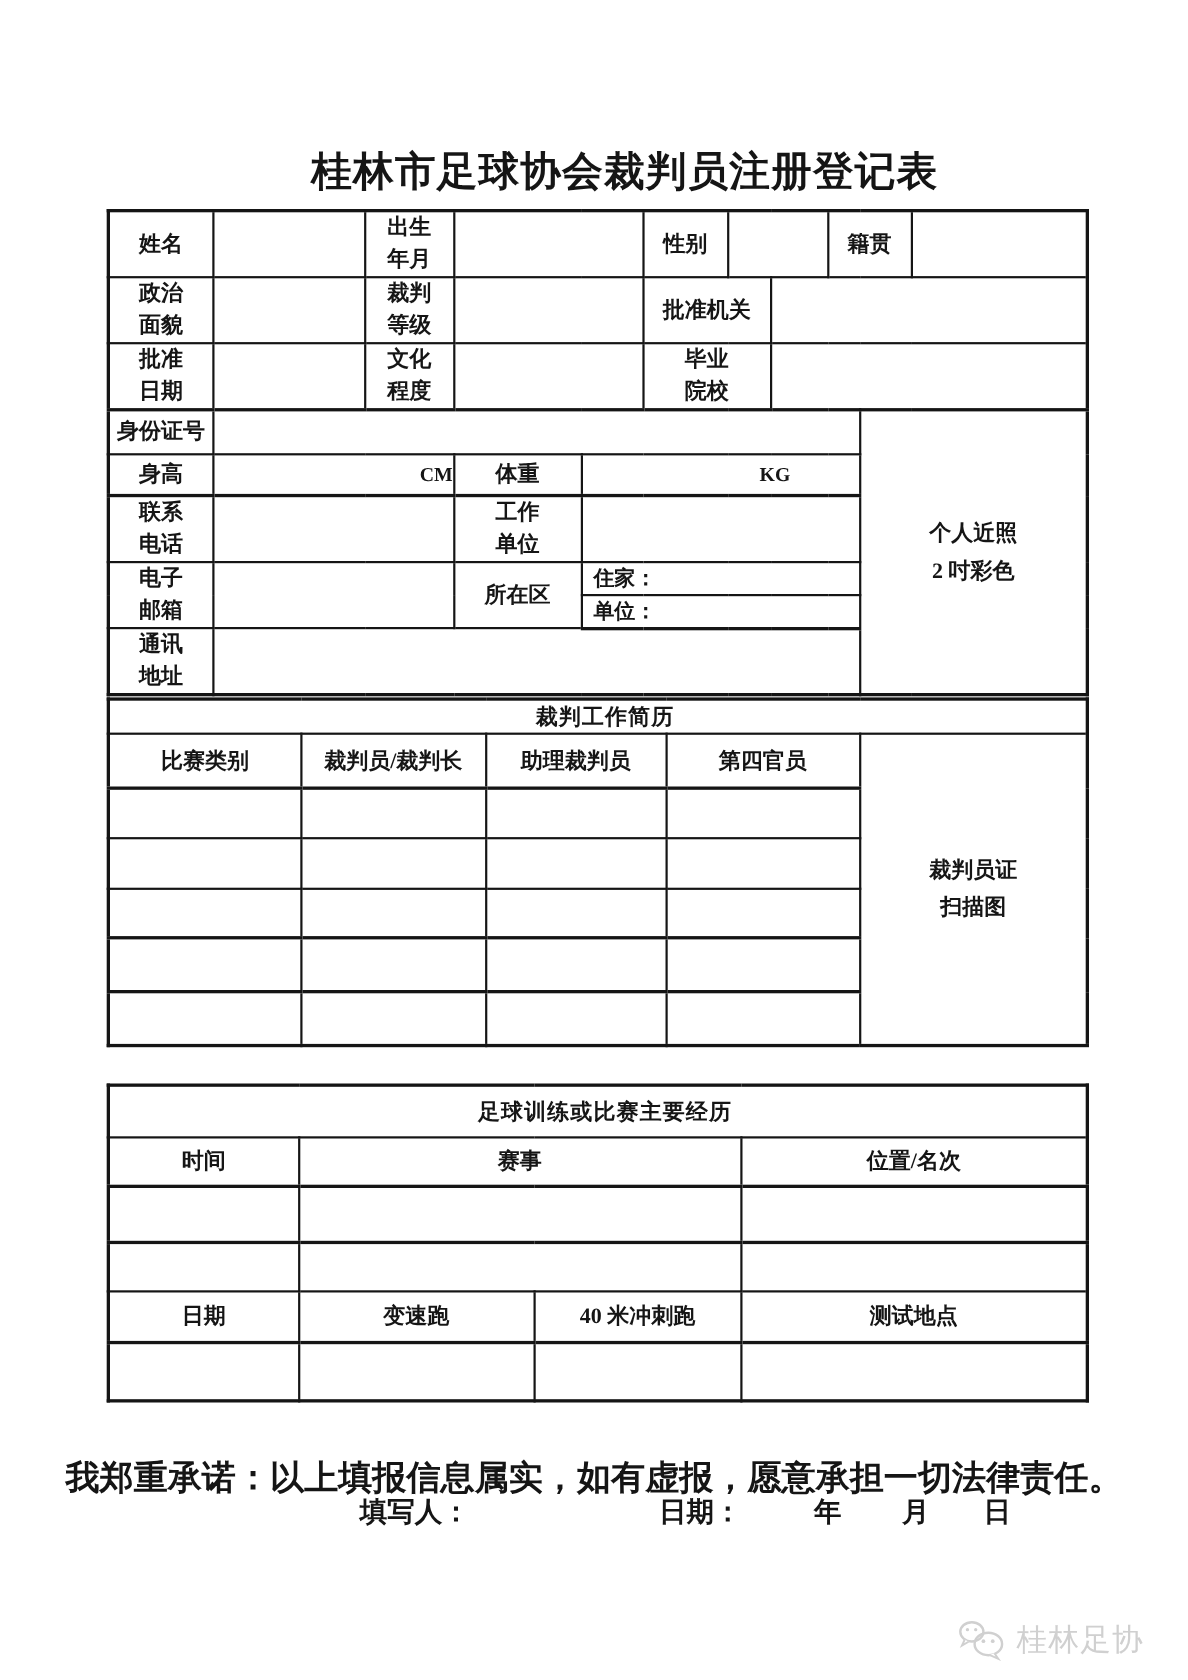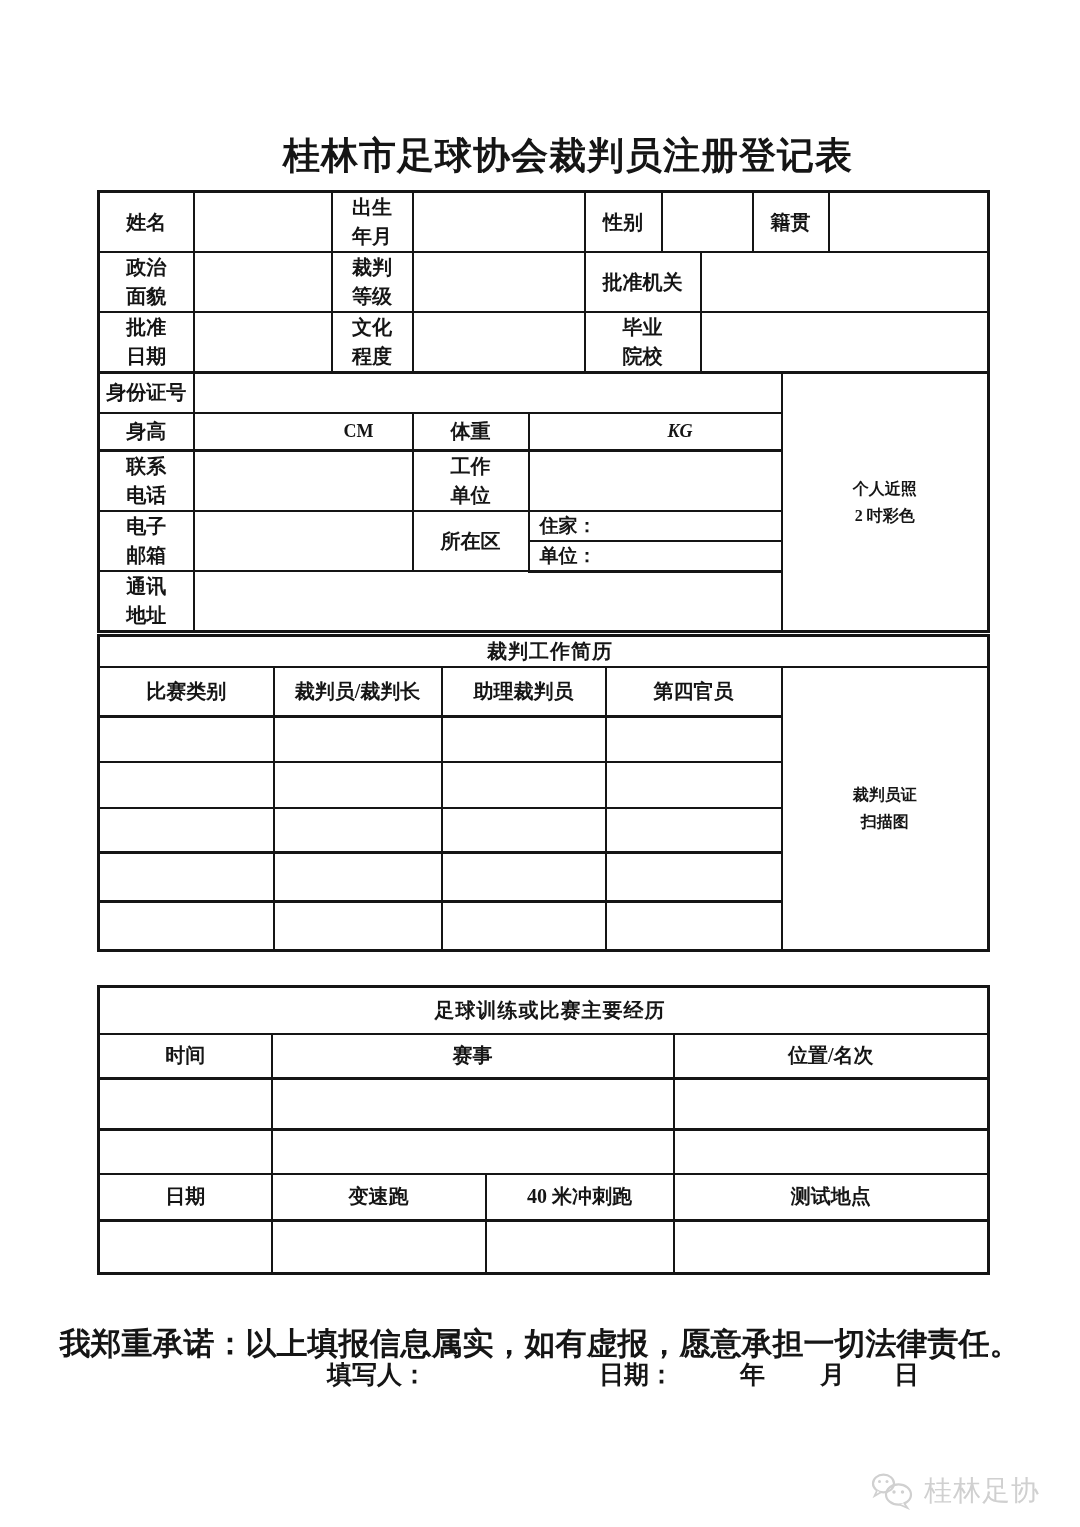--- a/index.html
+++ b/index.html
@@ -23,24 +23,24 @@
     font-size:20px;font-weight:bold;
     padding:0;overflow:hidden;
   }
   tr.hb td{border-bottom-width:3px;}
   #table-personal{top:190px;}
   #table-referee{top:634px;}
   #table-exp{top:985px;font-family:Liberation Serif, serif;}
   .lbl{white-space:pre-line;line-height:1.45;}
   .sect{font-size:20px;letter-spacing:1px;padding-left:13px;}
   .unitcell{text-align:right;font-size:18px;font-family:"Liberation Serif",serif;}
-  .cm-cell{padding-right:38px;}
-  .kg-cell{padding-right:88px;font-style:italic;}
+  .cm-cell{}
+  .kg-cell{padding-right:62px;}
   .subcell{text-align:left;padding-left:10px;font-size:19px;}
-  .photo-note,.scan-note{white-space:pre-line;line-height:1.7;font-size:16px;text-align:center;}
+  .photo-note,.scan-note{white-space:pre-line;line-height:1.7;font-size:20px;text-align:center;}
   .commitment{
     position:absolute;top:1323px;left:0;width:1080px;
     text-align:center;font-size:31px;font-weight:bold;
   }
   .sign-line{position:absolute;top:1358px;left:0;width:1080px;height:42px;}
   .sign-line span{position:absolute;font-size:25px;font-weight:bold;}
   .sign-filler{left:291px;margin-left:36px;}
   .sign-date{left:599px;}
   .sign-year{left:740px;}
   .sign-month{left:820px;}

